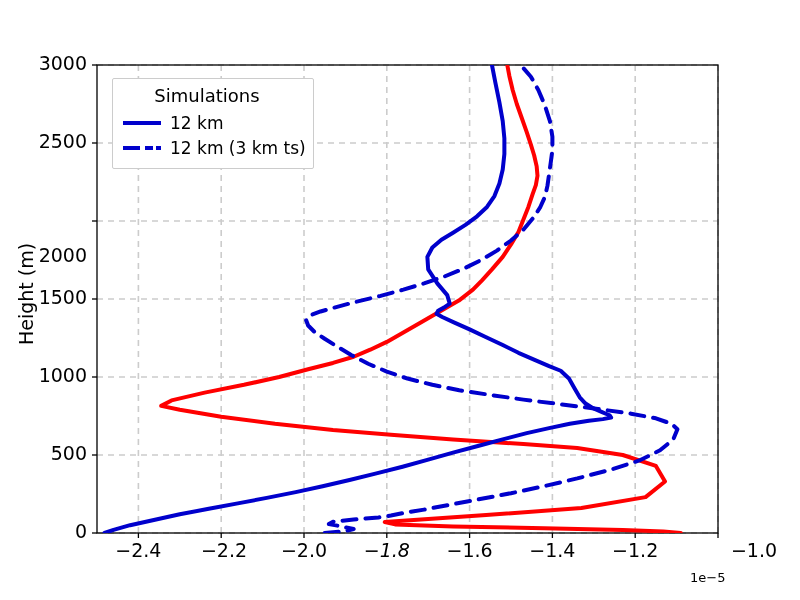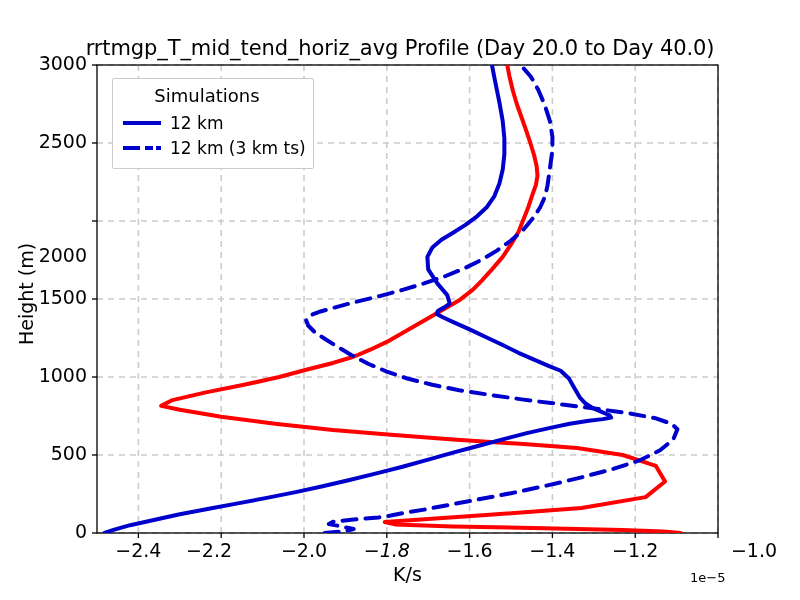--- a/index.html
+++ b/index.html
@@ -112,21 +112,20 @@
     font-size: 17px;
     color: #000000;
     white-space: nowrap;
   }
 </style>
 </head>
 <body>
 
 <div id="figure">
 
-  <div id="chart-title">rrtmgp_T_mid_tend_horiz_avg Profile (Day 20.0 to Day 40.0)</div>
 
   <svg id="plot-svg" width="800" height="600">
     <defs>
       <clipPath id="plotclip">
         <rect x="97" y="65" width="621" height="468"></rect>
       </clipPath>
     </defs>
     <rect id="plot-bg" x="97" y="65" width="621" height="468" fill="#ffffff"></rect>
     <g id="gridlines">
         <line x1="138.40000000000003" y1="65" x2="138.40000000000003" y2="533" stroke="#cccccc" stroke-width="1.6" stroke-dasharray="6,5"></line>
@@ -165,39 +164,38 @@
     <rect id="plot-border" x="97" y="65" width="621" height="468" fill="none" stroke="#000000" stroke-width="1.3"></rect>
     <g id="series-group" clip-path="url(#plotclip)">
         <polyline points="680.74,533 663.352,531.44 622.78,529.88 544.1200000000001,528.32 453.04,526.448 395.08,524.42 384.73,522.08 428.2,518.96 486.15999999999997,515.06 581.3799999999999,508.04 645.55,497.12 665.008,481.52 655.9,465.92 622.78,455 577.24,447.98 523.4200000000001,444.08 453.04,439.4 390.94,434.72 332.98,430.04 275.0200000000001,423.8 221.19999999999993,416.78 179.80000000000007,409.76 161.1699999999999,405.86 171.52000000000007,400.4 204.63999999999993,392.6 243.97,384.8 279.15999999999997,377 308.14,369.20000000000005 332.98,362.96000000000004 353.68,356.72 370.23999999999995,349.7 386.79999999999995,341.9 403.36,332.53999999999996 420.748,322.4 439.79200000000003,311.48 458.83600000000007,300.56 472.912,289.64 482.02,280.28 491.956,269.36 502.71999999999997,256.88 511,244.39999999999998 518.452,231.92000000000002 523.4200000000001,219.44 528.3879999999999,206.95999999999998 532.528,194.47999999999996 535.8399999999999,185.12 537.4960000000001,175.76 536.6680000000001,166.39999999999998 534.184,155.48000000000002 530.8720000000001,144.56 526.732,132.07999999999998 521.764,118.03999999999996 516.796,104 512.656,89.95999999999998 509.344,75.92000000000002 507.27400000000006,65" fill="none" stroke="#ff0000" stroke-width="4" stroke-linecap="round" stroke-linejoin="round"></polyline>
         <polyline points="104.45199999999991,533 113.56000000000002,529.88 130.12000000000003,525.2 154.96000000000006,519.74 179.80000000000007,514.28 208.78000000000003,508.82 237.75999999999993,503.36 266.74000000000007,497.9 295.72,492.128 322.63,486.2 349.5400000000001,479.96 376.45,473.408 402.532,466.7 428.2,459.68 453.04,452.65999999999997 477.88,445.952 502.71999999999997,439.4 526.732,433.15999999999997 549.0880000000001,428.168 569.788,423.8 588.8319999999999,420.68 602.908,419.12 611.188,417.56 609.532,415.22 602.0799999999999,412.1 592.972,408.2 585.52,403.52 579.7239999999999,397.28 574.756,388.7 568.9599999999999,378.56 560.6800000000001,370.76 549.0880000000001,366.08 534.598,359.84000000000003 518.452,352.82 502.71999999999997,345.02 486.15999999999997,337.22 469.59999999999997,329.41999999999996 453.86800000000005,322.4 442.276,316.94 436.4800000000001,313.82 438.136,310.70000000000005 443.9320000000001,307.58 449.72800000000007,303.68 447.244,295.1 437.30800000000005,283.4 428.2,269.36 427.372,256.88 432.34000000000003,247.51999999999998 441.44800000000004,239.71999999999997 453.04,232.7 465.46,224.89999999999998 477.052,216.32 486.988,206.95999999999998 494.44,196.04000000000002 499.408,183.56 502.71999999999997,169.52000000000004 504.37600000000003,153.91999999999996 504.37600000000003,138.32 502.71999999999997,121.16000000000003 499.408,102.44 495.268,82.15999999999997 491.956,65" fill="none" stroke="#0000cc" stroke-width="4" stroke-linecap="round" stroke-linejoin="round"></polyline>
         <polyline points="324.70000000000005,533 345.40000000000003,531.128 353.68,528.944 341.26,526.448 328.84000000000003,523.952 332.98,521.768 353.68,519.584 378.52,517.4 390.94,515.528 403.36,513.032 424.06000000000006,509.6 448.90000000000003,504.92 477.88,499.46 511,493.22 544.1200000000001,486.2 577.24,478.4 610.36,469.82 639.34,460.46 660.0400000000001,450.32 673.288,439.4 677.428,429.26 671.632,423.8 655.9,418.34000000000003 631.06,413.65999999999997 597.94,408.98 560.6800000000001,404.29999999999995 523.4200000000001,399.62 490.29999999999995,394.94 459.25,390.26 432.34000000000003,384.8 407.5,378.56 386.79999999999995,371.54 368.17,363.74 351.61,355.15999999999997 337.12,346.58000000000004 324.70000000000005,338.78 314.34999999999997,331.76 308.14,325.52 306.06999999999994,320.06 310.2099999999999,315.38 320.56000000000006,311.48 337.12,306.8 357.81999999999994,301.34000000000003 380.59000000000003,295.88 403.36,289.64 424.06000000000006,283.4 444.76000000000005,276.38 463.8039999999999,268.58000000000004 481.19199999999995,260 496.92400000000004,250.64 511,240.5 523.4200000000001,229.57999999999998 532.528,218.66000000000003 539.98,207.74 544.9480000000001,196.82 547.432,185.89999999999998 549.0880000000001,174.2 550.744,162.5 552.4000000000001,150.01999999999998 552.4000000000001,136.76 549.916,121.16000000000003 544.9480000000001,105.56 538.3240000000001,89.95999999999998 530.8720000000001,76.69999999999999 523.4200000000001,68.12 518.452,65" fill="none" stroke="#0000cc" stroke-width="4" stroke-linecap="round" stroke-linejoin="round" stroke-dasharray="14,9"></polyline>
       </g>
   </svg>
 
   <div id="xtick-labels">
       <div class="tick-label xtick" style="left: 98.4px; top: 539px;">−2.4</div>
-      <div class="tick-label xtick" style="left: 169px; top: 539px;">−2.2</div>
+      <div class="tick-label xtick" style="left: 184px; top: 539px;">−2.2</div>
       <div class="tick-label xtick" style="left: 264px; top: 539px;">−2.0</div>
       <div class="tick-label xtick" style="left: 346.8px; top: 539px; font-style: italic;">−1.8</div>
       <div class="tick-label xtick" style="left: 429.6px; top: 539px;">−1.6</div>
       <div class="tick-label xtick" style="left: 512.4px; top: 539px; text-align: center;">−1.4</div>
       <div class="tick-label xtick" style="left: 595.2px; top: 539px;">−1.2</div>
       <div class="tick-label xtick" style="left: 714px; top: 539px;">−1.0</div>
     </div>
   <div id="ytick-labels">
       <div class="tick-label ytick" style="left: 7px; top: 520px;">0</div>
       <div class="tick-label ytick" style="left: 7px; top: 442px;">500</div>
       <div class="tick-label ytick" style="left: 7px; top: 364px;">1000</div>
       <div class="tick-label ytick" style="left: 7px; top: 286px;">1500</div>
       <div class="tick-label ytick" style="left: 7px; top: 208px; margin-top: 36px;">2000</div>
       <div class="tick-label ytick" style="left: 7px; top: 130px;">2500</div>
       <div class="tick-label ytick" style="left: 7px; top: 52px;">3000</div>
     </div>
 
-  <div class="axis-label" id="xlabel">K/s</div>
   <div class="axis-label" id="ylabel">Height (m)</div>
   <div id="exponent-label">1e−5</div>
 
   <div id="legend-box">
     <div id="legend-title">Simulations</div>
     <div id="legend-entries">
         <div class="legend-entry">
           <span class="legend-swatch">
             <span class="bar" style="left: 0px; width: 38px; background: rgb(0, 0, 204);"></span>
           </span>

